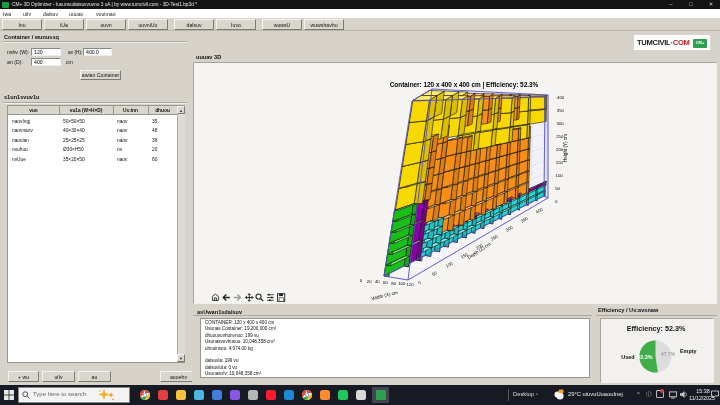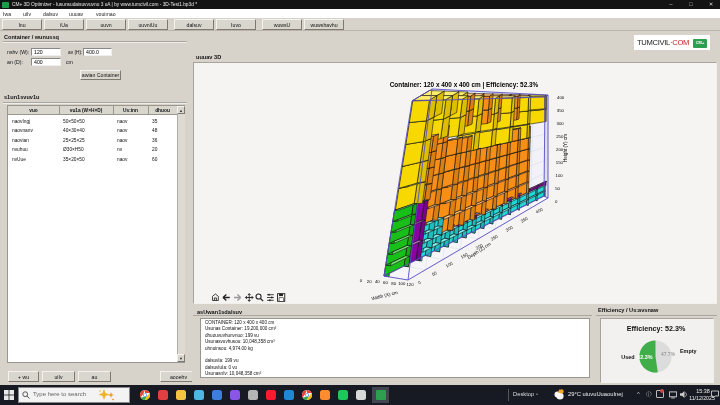--- a/index.html
+++ b/index.html
@@ -83,21 +83,21 @@
 <div class="abs btn3" style="left:8px;top:371px;width:31px;height:11px;font-size:5.2px;line-height:10px">+ wu</div>
 <div class="abs btn3" style="left:42px;top:371px;width:33px;height:11px;font-size:5.2px;line-height:10px">uiIv</div>
 <div class="abs btn3" style="left:78px;top:371px;width:33px;height:11px;font-size:5.2px;line-height:10px">au</div>
 <div class="abs btn3" style="left:160px;top:371px;width:37px;height:11px;font-size:5.2px;line-height:10px">aooehv</div>
 
 <div class="abs" style="left:192px;top:31px;width:526px;height:354px;background:#d7d3cb"></div>
 <div class="abs" style="left:196px;top:54px;font-size:5.6px;font-weight:bold;color:#111">uuuav 3D</div>
 <div class="abs" style="left:193px;top:62px;width:524px;height:242px;background:#f5f4f2;border:1px solid;border-color:#a8a49c #f2f0ea #f2f0ea #a8a49c"></div>
 
 <div class="abs" style="left:634px;top:35px;width:76px;height:15px;background:#fff"></div>
-<div class="abs" style="left:637px;top:38px;font-size:7.6px;font-weight:normal;color:#1a1a1a;letter-spacing:-0.3px">TUMCIVIL<span style="color:#c32222">·COM</span></div>
+<div class="abs" style="left:637px;top:38px;font-size:7.6px;font-weight:bold;color:#1a1a1a;letter-spacing:-0.3px">TUMCIVIL<span style="color:#c32222">·COM</span></div>
 <div class="abs" style="left:693px;top:39px;width:14px;height:8.5px;background:#2e9e4f;border-radius:1px;color:#fff;font-size:4px;line-height:8.5px;text-align:center;font-weight:bold">CM+</div>
 
 <svg class="abs" style="left:204px;top:291.5px" width="82" height="11" viewBox="0 0 90 13" xmlns="http://www.w3.org/2000/svg">
 <g fill="none" stroke="#222" stroke-width="1.1">
 <path d="M6.5 10 V5.2 L10 2.3 L13.5 5.2 V10 Z M8.8 10 V7 H11.2 V10" stroke-width="1"></path>
 <path d="M19 6.5 H27 M19 6.5 L23 3 M19 6.5 L23 10" stroke-width="1.5"></path>
 <g stroke="#999" stroke-width="1.5">
         <path d="M40 6.5 H32 M40 6.5 L36 3 M40 6.5 L36 10"></path>
       </g>
 <path d="M50 2 V11 M45.5 6.5 H54.5 M50 2 L48.3 3.7 M50 2 L51.7 3.7 M50 11 L48.3 9.3 M50 11 L51.7 9.3 M45.5 6.5 L47.2 4.8 M45.5 6.5 L47.2 8.2 M54.5 6.5 L52.8 4.8 M54.5 6.5 L52.8 8.2" stroke-width="1.1"></path>

